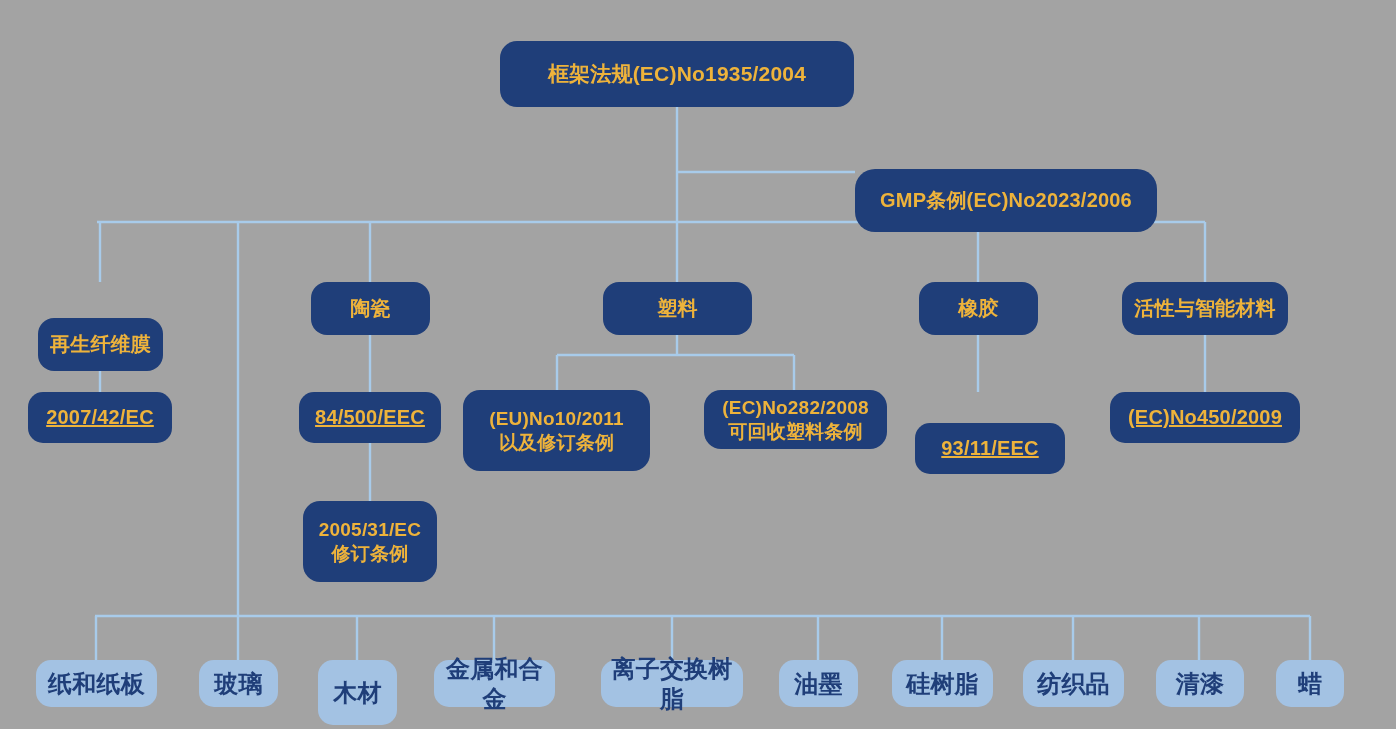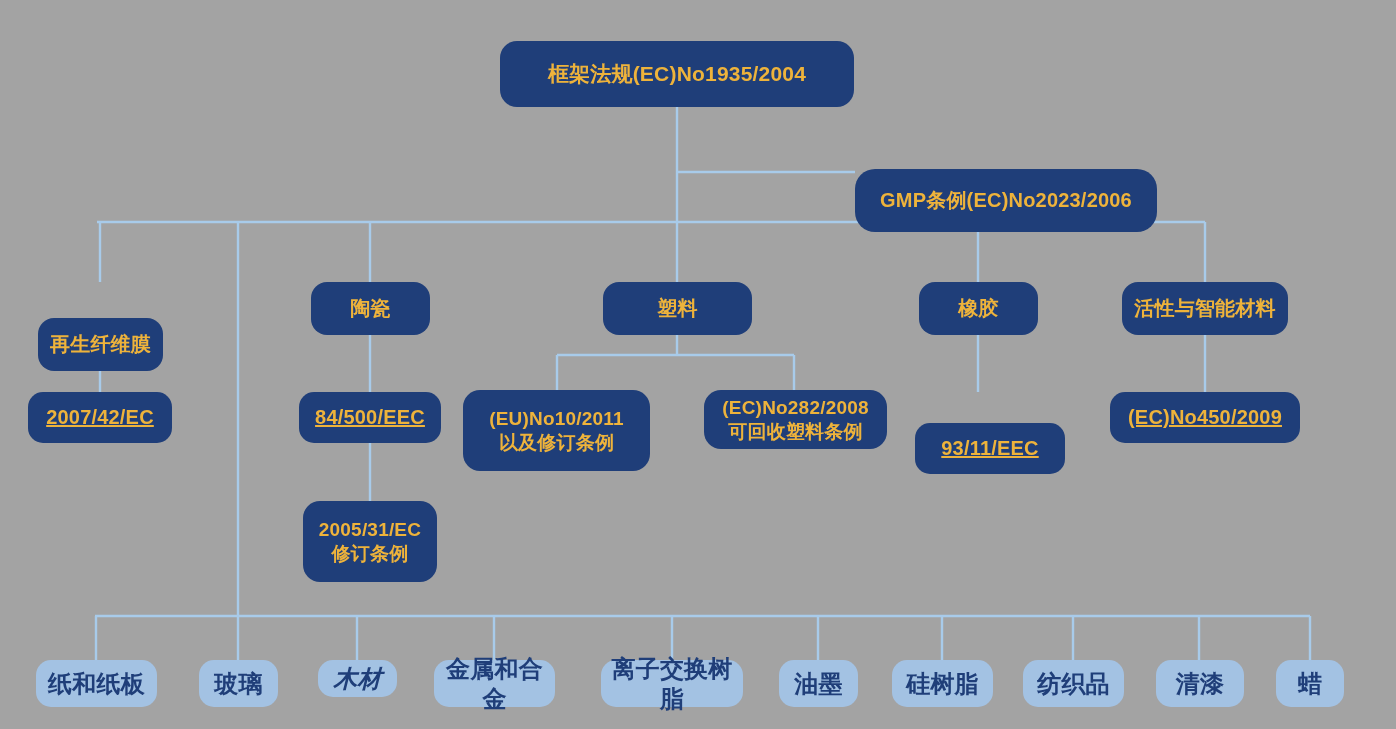--- a/index.html
+++ b/index.html
@@ -160,21 +160,21 @@
   </div>
 
   <div class="node light material" style="left:36px; top:660px; width:121px; height:47px;">
     <span>纸和纸板</span>
   </div>
 
   <div class="node light material" style="left:199px; top:660px; width:79px; height:47px;">
     <span>玻璃</span>
   </div>
 
-  <div class="node light material" style="left:318px; top:660px; width:79px; height:37px;font-style:italic;">
+  <div class="node light material" style="left:318px; top:660px; width:79px; height:65px;">
     <span>木材</span>
   </div>
 
   <div class="node light material" style="left:434px; top:660px; width:121px; height:47px;">
     <span>金属和合金</span>
   </div>
 
   <div class="node light material" style="left:601px; top:660px; width:142px; height:47px;">
     <span>离子交换树脂</span>
   </div>

